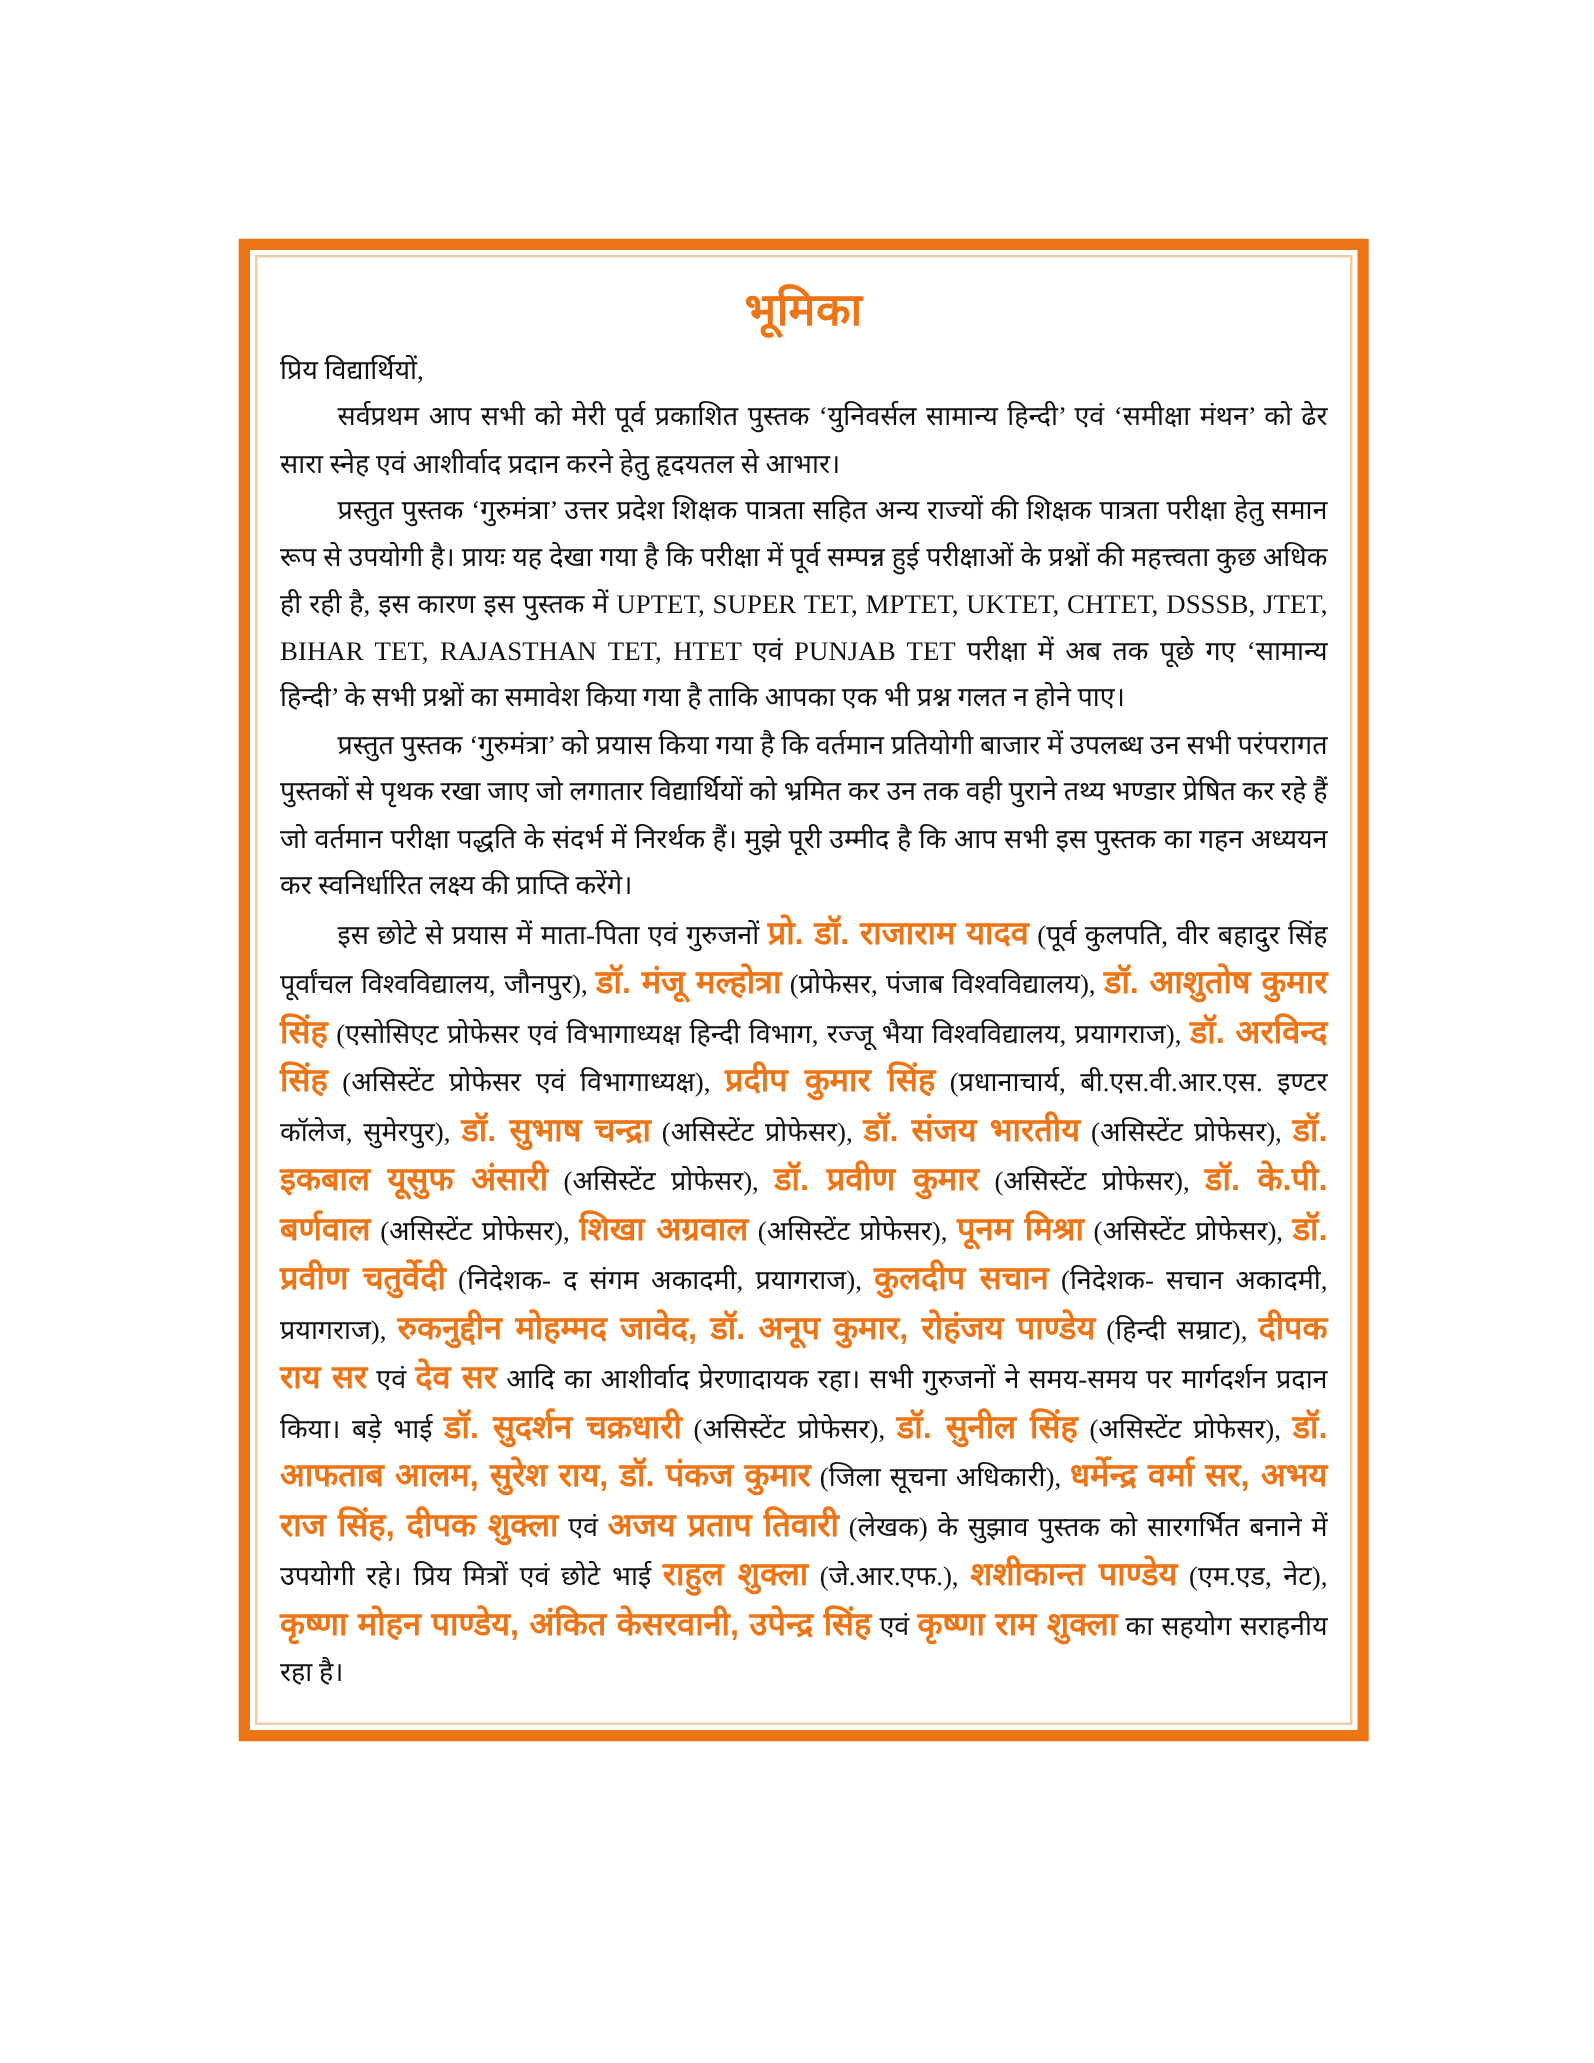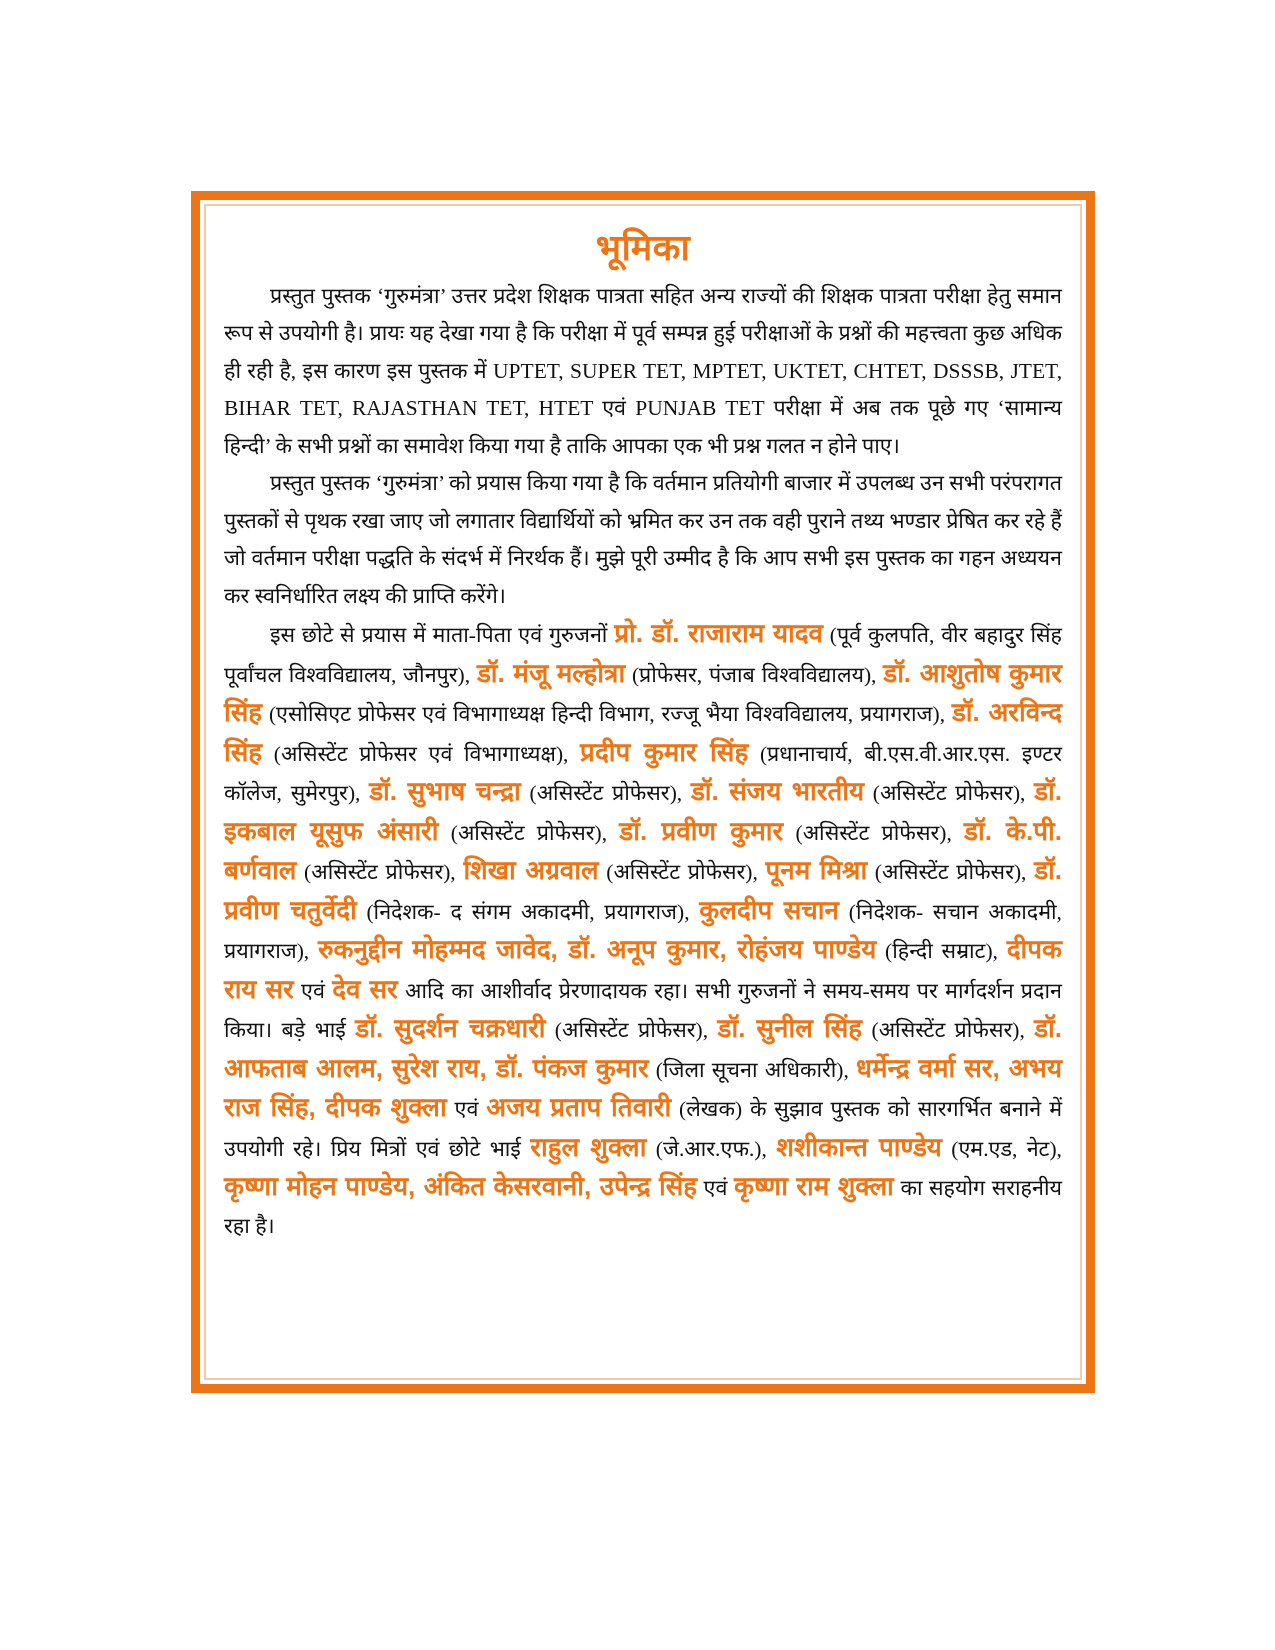--- a/index.html
+++ b/index.html
@@ -95,21 +95,23 @@
 <body>
 
 <div id="page">
 
   <div id="outer-frame">
     <div id="inner-frame">
       <div id="content">
 
         <h1 id="doc-title">भूमिका</h1>
 
+        <p class="para noindent">प्रिय विद्यार्थियों,</p>
 
+        <p class="para indent">सर्वप्रथम आप सभी को मेरी पूर्व प्रकाशित पुस्तक ‘युनिवर्सल सामान्य हिन्दी’ एवं ‘समीक्षा मंथन’ को ढेर सारा स्नेह एवं आशीर्वाद प्रदान करने हेतु हृदयतल से आभार।</p>
 
 
         <p class="para indent">
           <span>प्रस्तुत पुस्तक ‘गुरुमंत्रा’ उत्तर प्रदेश शिक्षक पात्रता सहित अन्य राज्यों की शिक्षक पात्रता परीक्षा हेतु समान रूप से उपयोगी है। प्रायः यह देखा गया है कि परीक्षा में पूर्व सम्पन्न हुई परीक्षाओं के प्रश्नों की महत्त्वता कुछ अधिक ही रही है, इस कारण इस पुस्तक में </span><span>UPTET, SUPER TET, MPTET, UKTET, CHTET, DSSSB, JTET, BIHAR TET, RAJASTHAN TET, HTET</span><span> एवं </span><span>PUNJAB TET</span><span> परीक्षा में अब तक पूछे गए ‘सामान्य हिन्दी’ के सभी प्रश्नों का समावेश किया गया है ताकि आपका एक भी प्रश्न गलत न होने पाए।</span>
         </p>
 
         <p class="para indent">प्रस्तुत पुस्तक ‘गुरुमंत्रा’ को प्रयास किया गया है कि वर्तमान प्रतियोगी बाजार में उपलब्ध उन सभी परंपरागत पुस्तकों से पृथक रखा जाए जो लगातार विद्यार्थियों को भ्रमित कर उन तक वही पुराने तथ्य भण्डार प्रेषित कर रहे हैं जो वर्तमान परीक्षा पद्धति के संदर्भ में निरर्थक हैं। मुझे पूरी उम्मीद है कि आप सभी इस पुस्तक का गहन अध्ययन कर स्वनिर्धारित लक्ष्य की प्राप्ति करेंगे।</p>
 
         <p class="para indent"><span>इस छोटे से प्रयास में माता-पिता एवं गुरुजनों </span><span id="ack-segments"><span class="hl">प्रो. डॉ. राजाराम यादव</span><span> (पूर्व कुलपति, वीर बहादुर सिंह पूर्वांचल विश्वविद्यालय, जौनपुर), </span><span class="hl">डॉ. मंजू मल्होत्रा</span><span> (प्रोफेसर, पंजाब विश्वविद्यालय), </span><span class="hl">डॉ. आशुतोष कुमार सिंह</span><span> (एसोसिएट प्रोफेसर एवं विभागाध्यक्ष हिन्दी विभाग, रज्जू भैया विश्वविद्यालय, प्रयागराज), </span><span class="hl">डॉ. अरविन्द सिंह</span><span> (असिस्टेंट प्रोफेसर एवं विभागाध्यक्ष), </span><span class="hl">प्रदीप कुमार सिंह</span><span> (प्रधानाचार्य, बी.एस.वी.आर.एस. इण्टर कॉलेज, सुमेरपुर), </span><span class="hl">डॉ. सुभाष चन्द्रा</span><span> (असिस्टेंट प्रोफेसर), </span><span class="hl">डॉ. संजय भारतीय</span><span> (असिस्टेंट प्रोफेसर), </span><span class="hl">डॉ. इकबाल यूसुफ अंसारी</span><span> (असिस्टेंट प्रोफेसर), </span><span class="hl">डॉ. प्रवीण कुमार</span><span> (असिस्टेंट प्रोफेसर), </span><span class="hl">डॉ. के.पी. बर्णवाल</span><span> (असिस्टेंट प्रोफेसर), </span><span class="hl">शिखा अग्रवाल</span><span> (असिस्टेंट प्रोफेसर), </span><span class="hl">पूनम मिश्रा</span><span> (असिस्टेंट प्रोफेसर), </span><span class="hl">डॉ. प्रवीण चतुर्वेदी</span><span> (निदेशक- द संगम अकादमी, प्रयागराज), </span><span class="hl">कुलदीप सचान</span><span> (निदेशक- सचान अकादमी, प्रयागराज), </span><span class="hl">रुकनुद्दीन मोहम्मद जावेद, डॉ. अनूप कुमार, रोहंजय पाण्डेय</span><span> (हिन्दी सम्राट), </span><span class="hl">दीपक राय सर</span><span> एवं </span><span class="hl">देव सर</span><span> आदि का आशीर्वाद प्रेरणादायक रहा। सभी गुरुजनों ने समय-समय पर मार्गदर्शन प्रदान किया। बड़े भाई </span><span class="hl">डॉ. सुदर्शन चक्रधारी</span><span> (असिस्टेंट प्रोफेसर), </span><span class="hl">डॉ. सुनील सिंह</span><span> (असिस्टेंट प्रोफेसर), </span><span class="hl">डॉ. आफताब आलम, सुरेश राय, डॉ. पंकज कुमार</span><span> (जिला सूचना अधिकारी), </span><span class="hl">धर्मेन्द्र वर्मा सर, अभय राज सिंह, दीपक शुक्ला</span><span> एवं </span><span class="hl">अजय प्रताप तिवारी</span><span> (लेखक) के सुझाव पुस्तक को सारगर्भित बनाने में उपयोगी रहे। प्रिय मित्रों एवं छोटे भाई </span><span class="hl">राहुल शुक्ला</span><span> (जे.आर.एफ.), </span><span class="hl">शशीकान्त पाण्डेय</span><span> (एम.एड, नेट), </span><span class="hl">कृष्णा मोहन पाण्डेय, अंकित केसरवानी, उपेन्द्र सिंह</span><span> एवं </span><span class="hl">कृष्णा राम शुक्ला</span><span> का सहयोग सराहनीय रहा है।</span></span></p>
 

